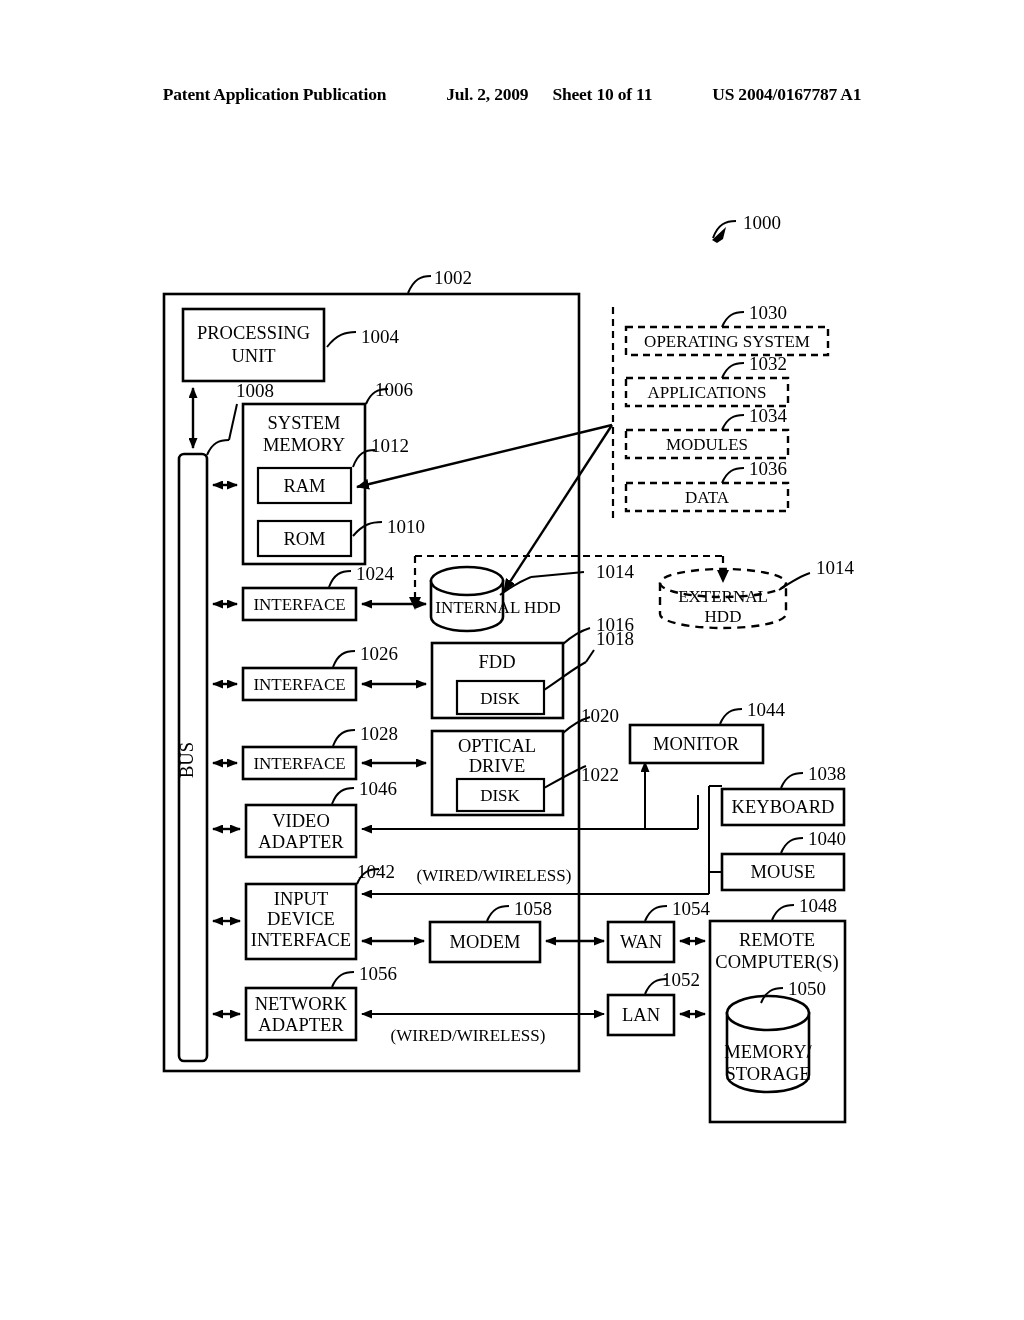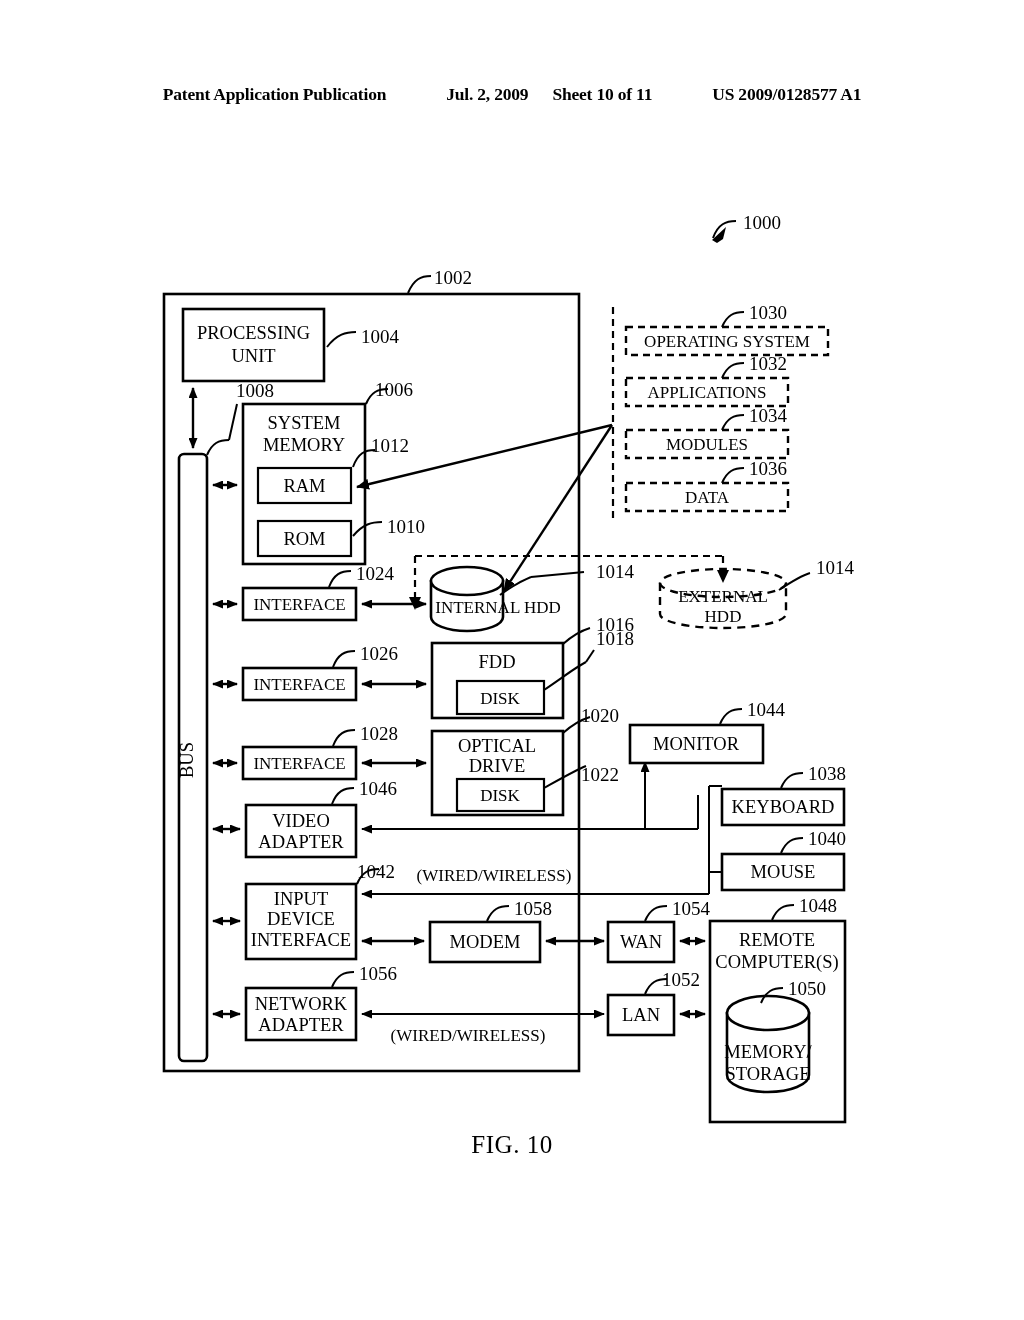--- a/index.html
+++ b/index.html
@@ -135,21 +135,21 @@
 </style>
 </head>
 <body>
 
 <div id="page">
 
   <div id="header">
     <span class="h-pub">Patent Application Publication</span>
     <span class="h-date">Jul. 2, 2009</span>
     <span class="h-sheet">Sheet 10 of 11</span>
-    <span class="h-num">US 2009/0128577 A1</span>
+    <span class="h-num">US 2004/0167787 A1</span>
   </div>
 
   <svg id="diagram" viewBox="0 0 1024 1320">
     <defs>
       <marker id="arrH" markerWidth="11" markerHeight="9" refX="10" refY="4.5" orient="auto" markerUnits="userSpaceOnUse">
         <path d="M0,0 L11,4.5 L0,9 z" fill="#000"></path>
       </marker>
       <marker id="arrHs" markerWidth="11" markerHeight="9" refX="10" refY="4.5" orient="auto" markerUnits="userSpaceOnUse">
         <path d="M0,0 L11,4.5 L0,9 z" fill="#000"></path>
       </marker>
@@ -432,15 +432,14 @@
     <g>
       <path class="ln-lead" d="M722,483 C727,471 734,468 744,468"></path>
       <text class="ref" x="749" y="475">1036</text>
     </g>
 
     <path class="ln" d="M612,425 L357,487" marker-end="url(#arrBig)"></path>
     <path class="ln" d="M612,425 L504,591" marker-end="url(#arrBig)"></path>
 
   </svg>
 
-  <div id="fig-caption">FIG. 10</div>
 
 </div>
 
 </body></html>

